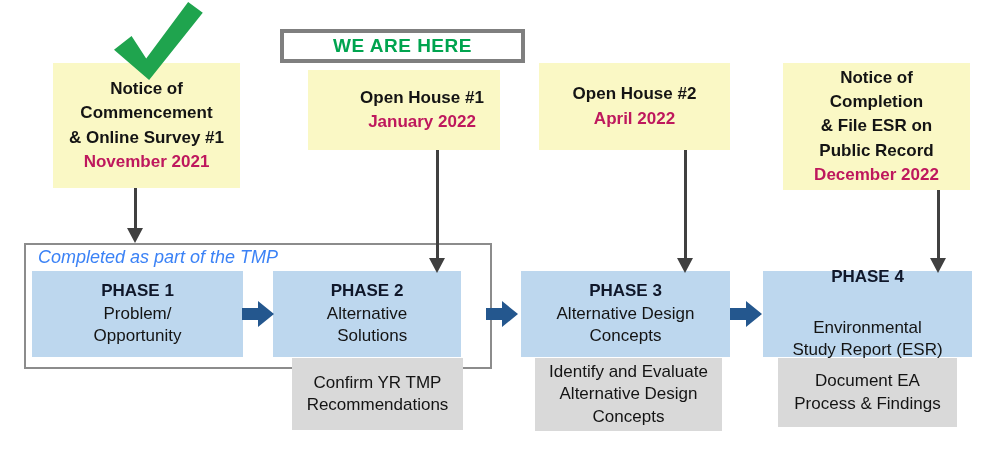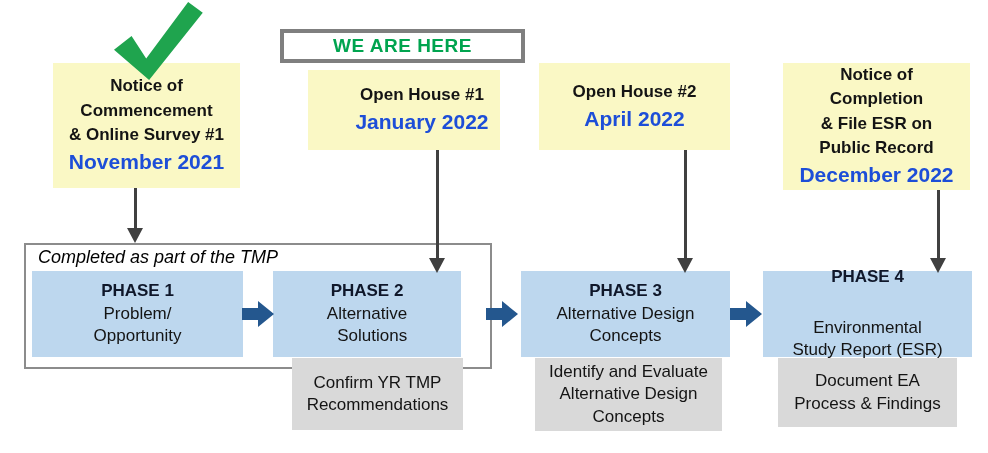--- a/index.html
+++ b/index.html
@@ -26,21 +26,21 @@
     color: #00A44F; z-index: 6; white-space: nowrap;
   }
 
   
   .milestone {
     position: absolute; background: #FAF8C5;
     display: flex; flex-direction: column; align-items: center; justify-content: center;
     text-align: center; font-weight: bold; z-index: 2;
   }
   .m-lines { white-space: pre-line; font-size: 17px; line-height: 1.42; color: #141414; }
-  .m-date  { font-size: 21px; line-height: 1.42; color: #1d4ed8; }
+  .m-date  { font-size: 17px; line-height: 1.42; color: #be185d; }
   #m1 { left: 53px;  top: 63px; width: 187px; height: 125px; }
   #m2 { left: 308px; top: 70px; width: 192px; height: 80px; padding-left: 36px;  }
   #m3 { left: 539px; top: 63px; width: 191px; height: 87px;  }
   #m4 { left: 783px; top: 63px; width: 187px; height: 127px; }
 
   
   .drop-line { position: absolute; width: 3px; background: #404040; z-index: 3; }
   .drop-head {
     position: absolute; width: 0; height: 0; z-index: 3;
     border-left: 8px solid transparent; border-right: 8px solid transparent;
@@ -48,21 +48,21 @@
   }
   #v1-line { left: 134px; top: 188px; height: 41px; }  #v1-head { left: 127px; top: 228px; }
   #v2-line { left: 436px; top: 150px; height: 109px; } #v2-head { left: 429px; top: 258px; }
   #v3-line { left: 684px; top: 150px; height: 109px; } #v3-head { left: 677px; top: 258px; }
   #v4-line { left: 937px; top: 190px; height: 69px; }  #v4-head { left: 930px; top: 258px; }
 
   
   .tmp-outline { position: absolute; left: 24px; top: 243px; width: 468px; height: 126px;
                  border: 2px solid #8C8C8C; background: transparent; z-index: 1; }
   .tmp-label { position: absolute; left: 12px; top: 2px; font-style: italic;
-               font-size: 18px; white-space: nowrap; color: #000000; text-align: center; }
+               font-size: 18px; white-space: nowrap; color: #3b82f6; text-align: center; }
 
   
   .phase {
     position: absolute; top: 271px; height: 86px; background: #BDD7EE;
     display: flex; flex-direction: column; align-items: center; justify-content: center;
     text-align: center; z-index: 2;
   }
   .p-title { font-weight: bold; font-size: 17px; line-height: 1.35; color: #0f172a; }
   .p-lines { font-size: 17px; line-height: 1.35; white-space: pre-line; color: #141414; }
   #p1 { left: 32px;  width: 211px; }

